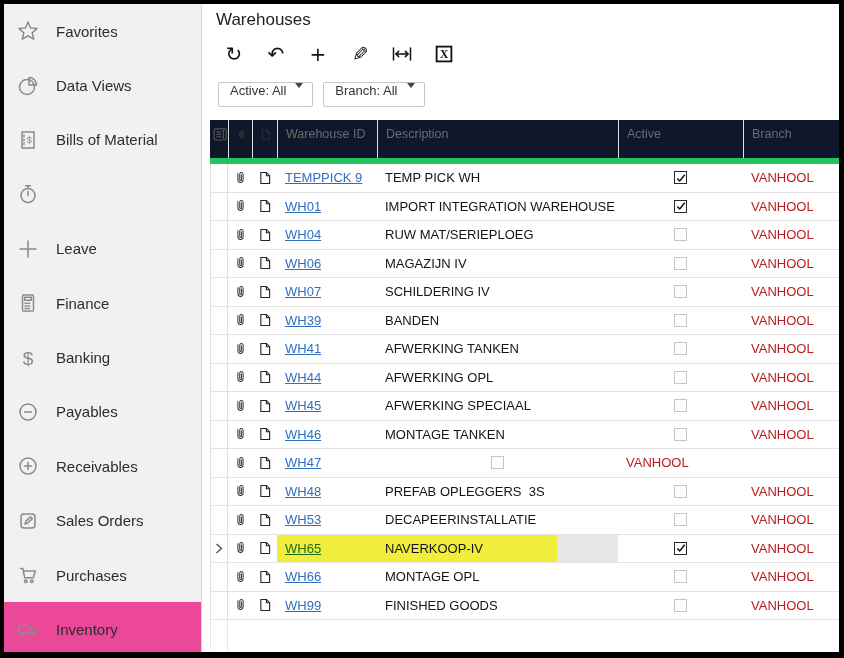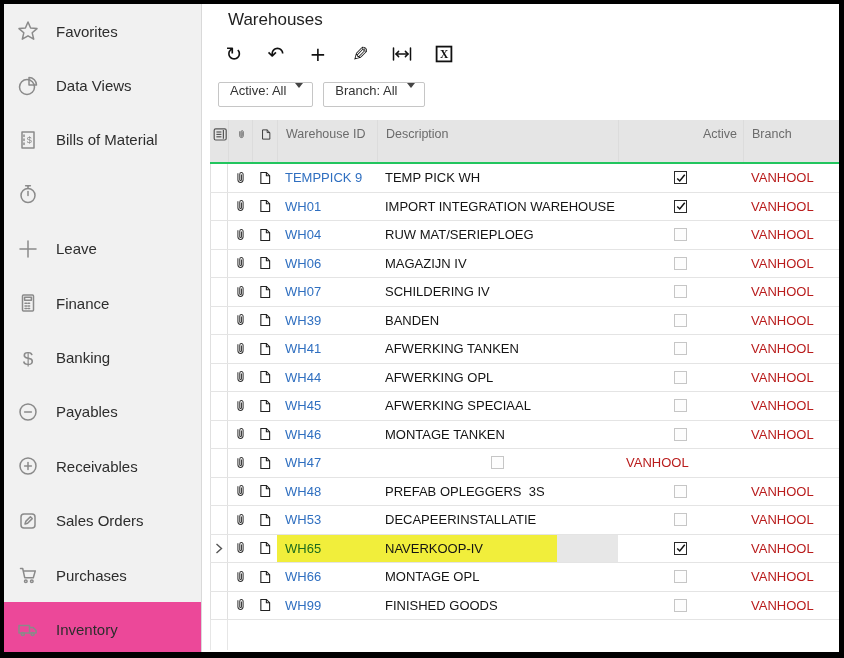--- a/index.html
+++ b/index.html
@@ -9,48 +9,48 @@
   
   .sidebar { width:198px; height:100%; background:#f1f1f1; border-right:1px solid #d9d9d9; flex:0 0 auto; }
   .side-item { height:54.4px; display:flex; align-items:center; padding-left:12px; cursor:pointer; }
   .side-item.selected { background:#ec4899; }
   .side-icon { width:24px; height:24px; margin-right:16px; display:inline-flex; align-items:center; justify-content:center; flex:0 0 auto; }
   .side-icon svg { width:24px; height:24px; }
   .side-label { font-size:15px; color:#2d2d2d; white-space:nowrap; }
 
   
   .main { flex:1 1 auto; background:#fff; padding-left:8px; overflow:hidden; }
-  .page-title { margin:6px 0 0 18px; font-size:17px; color:#1f1f1f; height:20px; }
+  .page-title { margin:6px 0 0 6px; font-size:17px; color:#1f1f1f; height:20px; }
   .toolbar { margin:10px 0 0 10px; height:28px; display:flex; align-items:center; }
   .tbtn { width:28px; height:28px; margin-right:14px; border:none; background:transparent; display:inline-flex; align-items:center; justify-content:center; cursor:pointer; }
   .tbtn .glyph { font-size:20px; color:#111; line-height:1; font-family:"DejaVu Sans", sans-serif; }
   .tbtn .glyph.flip { display:inline-block; transform:scaleX(-1); }
   .tbtn svg { display:block; }
 
   .filterbar { margin:14px 0 0 8px; height:25px; display:flex; }
   .fbtn { height:25px; margin-right:10px; padding:0 9px 0 11px; background:#fff; border:1px solid #c6c6c6; border-radius:2px; font-size:13px; color:#333; display:inline-flex; align-items:flex-start; cursor:pointer; font-family:"Liberation Sans", sans-serif; }
   .caret { width:0; height:0; border-left:4px solid transparent; border-right:4px solid transparent; border-top:5px solid #444; margin-left:9px; }
 
   
   .grid { margin-top:13px; width:634px; }
   .grow, .ghead { display:grid; grid-template-columns:18px 24px 25px 100px 241px 125px 101px; }
-  .ghead { background:#e5e5e5; height:44px; border-bottom:2px solid #22c55e; }
+  .ghead { background:#0f172a; height:44px; border-bottom:6px solid #22c55e; }
   .hcell { padding:6px 6px 0 8px; font-size:12.5px; color:#6b6b6b; border-left:1px solid #dcdcdc; line-height:1.3; }
   .hcell:first-child { border-left:none; padding-left:3px; padding-top:7px; }
-  .hcell.center { text-align:right; }
+  .hcell.center { text-align:left; }
   .hicon { padding-top:7px; }
   .grow { height:28.5px; border-bottom:1px solid #e4e4e4; align-items:center; }
   .c { height:100%; display:flex; align-items:center; }
   .c.sel { border-left:1px solid #e0e0e0; border-right:1px solid #e0e0e0; justify-content:center; }
   .c.clip, .c.filec { justify-content:center; }
   .c.whid { padding-left:8px; }
   .c.desc { padding-left:8px; font-size:13px; color:#141414; white-space:pre; overflow:hidden; }
   .c.activec { justify-content:center; }
   .c.branch { padding-left:8px; font-size:13px; color:#b91c1c; }
-  .idlink { font-size:13px; color:#2f6fc0; cursor:pointer; }
+  .idlink { font-size:13px; color:#2f6fc0; text-decoration:underline; cursor:pointer; }
   .grow.hl .c.whid { background:#f1ee3b; }
   .grow.hl .c.desc { background:linear-gradient(90deg,#f1ee3b 0 180px,#e7e7e7 180px 100%); }
   .grow.hl .idlink { color:#1d6b1d; }
   .cb { width:13px; height:13px; display:inline-flex; align-items:center; justify-content:center; border:1px solid #c6c6c6; background:#fdfdfd; cursor:pointer; }
   .cb.on { border:1.5px solid #2a2a2a; background:#fff; }
   .chev svg { display:block; }
   .footer-strip { width:18px; height:30px; border-left:1px solid #e6e6e6; border-right:1px solid #e6e6e6; }
 </style>
 </head>
 <body>

